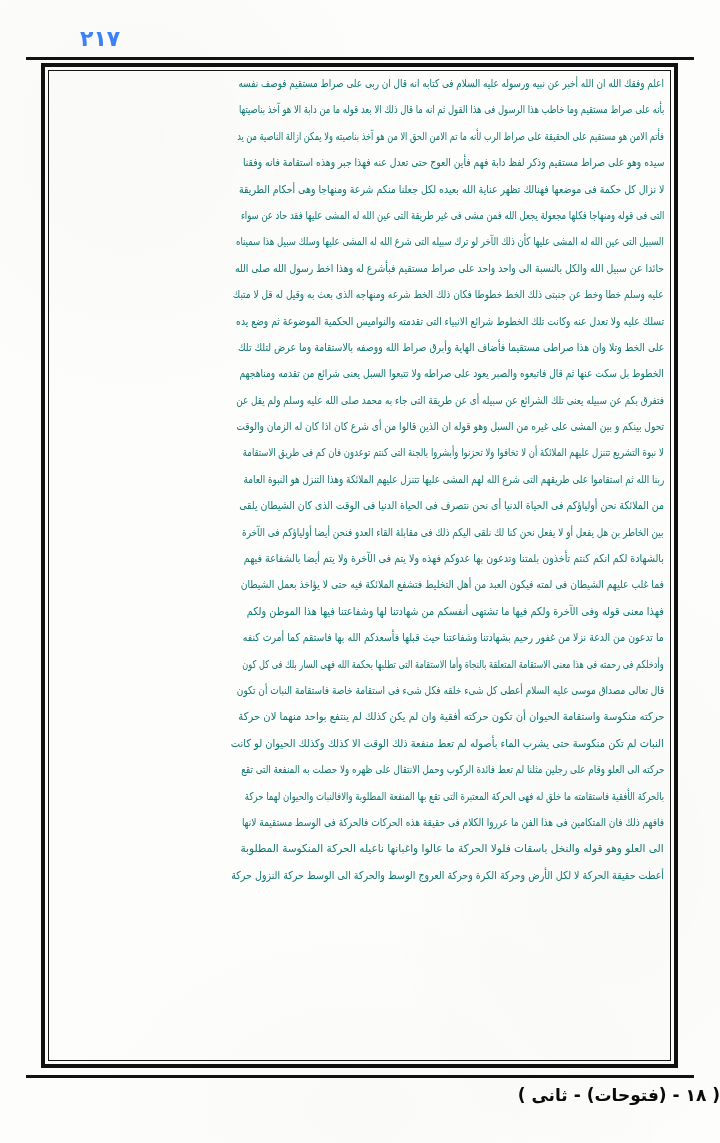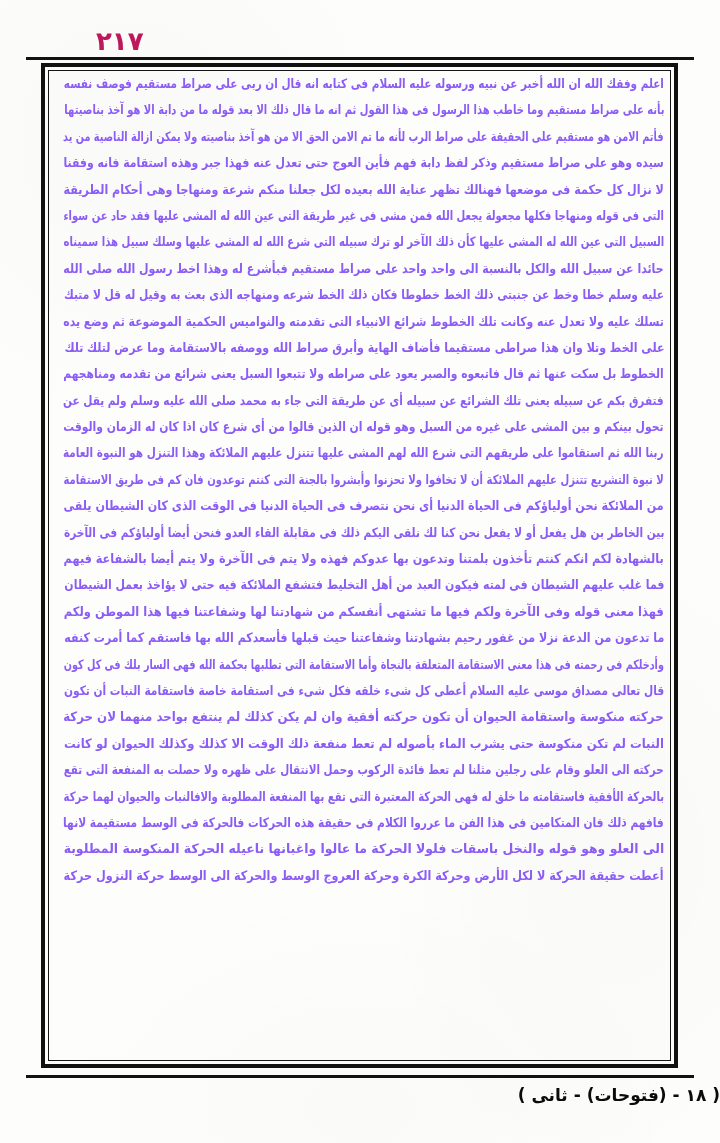--- a/index.html
+++ b/index.html
@@ -30,25 +30,25 @@
     background:
       radial-gradient(ellipse 60% 40% at 18% 12%, rgba(0,0,0,0.016), rgba(0,0,0,0) 70%),
       radial-gradient(ellipse 50% 45% at 85% 75%, rgba(0,0,0,0.014), rgba(0,0,0,0) 70%),
       radial-gradient(ellipse 70% 30% at 50% 97%, rgba(0,0,0,0.012), rgba(0,0,0,0) 70%);
   }
 
   
   .page-number {
     position: absolute;
     top: 26px;
-    left: 96px;
+    left: 80px;
     font-family: "DejaVu Sans", "Liberation Sans", sans-serif;
-    font-size: 26px;
+    font-size: 22px;
     font-weight: 700;
-    color: #be185d;
+    color: #3b82f6;
     letter-spacing: 0px;
     direction: rtl;
   }
 
   
   .header-rule {
     position: absolute;
     top: 57px;
     left: 26px;
     width: 668px;
@@ -89,23 +89,23 @@
     box-sizing: border-box;
     padding: 0;
     overflow: hidden;
   }
 
   .text-line {
     display: block;
     height: 26.4px;
     line-height: 26.4px;
     font-family: "DejaVu Sans", "Liberation Sans", sans-serif;
-    font-size: 13px;
-    font-weight: 700;
-    color: #8b5cf6;
+    font-size: 11px;
+    font-weight: 400;
+    color: #0f766e;
     white-space: nowrap;
     overflow: hidden;
     direction: rtl;
     unicode-bidi: embed;
     letter-spacing: -0.1px;
     transform-origin: right center;
   }
   .text-line > span {
     display: inline-block;
     width: 100%;
@@ -158,22 +158,22 @@
       <div class="text-line"><span style="width: auto; white-space: nowrap; display: inline-block; transform: scaleX(0.8553);">لا نزال كل حكمة فى موضعها فهنالك تظهر عناية الله بعيده لكل جعلنا منكم شرعة ومنهاجا وهى أحكام الطريقة</span></div>
       <div class="text-line"><span style="width: auto; white-space: nowrap; display: inline-block; transform: scaleX(0.7709);">التى فى قوله ومنهاجا فكلها مجعولة يجعل الله فمن مشى فى غير طريقة التى عين الله له المشى عليها فقد حاد عن سواء</span></div>
       <div class="text-line"><span style="width: auto; white-space: nowrap; display: inline-block; transform: scaleX(0.7768);">السبيل التى عين الله له المشى عليها كأن ذلك الآخر لو ترك سبيله التى شرع الله له المشى عليها وسلك سبيل هذا سميناه</span></div>
       <div class="text-line"><span style="width: auto; white-space: nowrap; display: inline-block; transform: scaleX(0.8447);">حائدا عن سبيل الله والكل بالنسبة الى واحد واحد على صراط مستقيم فبأشرع له وهذا اخط رسول الله صلى الله</span></div>
       <div class="text-line"><span style="width: auto; white-space: nowrap; display: inline-block; transform: scaleX(0.8197);">عليه وسلم خطا وخط عن جنبتى ذلك الخط خطوطا فكان ذلك الخط شرعه ومنهاجه الذى بعث به وقيل له قل لا متبك</span></div>
       <div class="text-line"><span style="width: auto; white-space: nowrap; display: inline-block; transform: scaleX(0.8342);">تسلك عليه ولا تعدل عنه وكانت تلك الخطوط شرائع الانبياء التى تقدمته والنواميس الحكمية الموضوعة ثم وضع يده</span></div>
       <div class="text-line"><span style="width: auto; white-space: nowrap; display: inline-block; transform: scaleX(0.847);">على الخط وتلا وان هذا صراطى مستقيما فأضاف الهاية وأبرق صراط الله ووصفه بالاستقامة وما عرض لتلك تلك</span></div>
       <div class="text-line"><span style="width: auto; white-space: nowrap; display: inline-block; transform: scaleX(0.8274);">الخطوط بل سكت عنها ثم قال فاتبعوه والصبر يعود على صراطه ولا تتبعوا السبل يعنى شرائع من تقدمه ومناهجهم</span></div>
       <div class="text-line"><span style="width: auto; white-space: nowrap; display: inline-block; transform: scaleX(0.8088);">فتفرق بكم عن سبيله يعنى تلك الشرائع عن سبيله أى عن طريقة التى جاء به محمد صلى الله عليه وسلم ولم يقل عن</span></div>
       <div class="text-line"><span style="width: auto; white-space: nowrap; display: inline-block; transform: scaleX(0.8308);">تحول بينكم و بين المشى على غيره من السبل وهو قوله ان الذين قالوا من أى شرع كان اذا كان له الزمان والوقت</span></div>
+      <div class="text-line"><span style="width: auto; white-space: nowrap; display: inline-block; transform: scaleX(0.7728);">لا نبوة التشريع تتنزل عليهم الملائكة أن لا تخافوا ولا تحزنوا وأبشروا بالجنة التى كنتم توعدون فان كم فى طريق الاستقامة</span></div>
       <div class="text-line"><span style="width: auto; white-space: nowrap; display: inline-block; transform: scaleX(0.8056);">ربنا الله ثم استقاموا على طريقهم التى شرع الله لهم المشى عليها تتنزل عليهم الملائكة وهذا التنزل هو النبوة العامة</span></div>
-      <div class="text-line"><span style="width: auto; white-space: nowrap; display: inline-block; transform: scaleX(0.7728);">لا نبوة التشريع تتنزل عليهم الملائكة أن لا تخافوا ولا تحزنوا وأبشروا بالجنة التى كنتم توعدون فان كم فى طريق الاستقامة</span></div>
       <div class="text-line"><span style="width: auto; white-space: nowrap; display: inline-block; transform: scaleX(0.8565);">من الملائكة نحن أولياؤكم فى الحياة الدنيا أى نحن نتصرف فى الحياة الدنيا فى الوقت الذى كان الشيطان يلقى</span></div>
       <div class="text-line"><span style="width: auto; white-space: nowrap; display: inline-block; transform: scaleX(0.8098);">بين الخاطر بن هل يفعل أو لا يفعل نحن كنا لك نلقى اليكم ذلك فى مقابلة القاء العدو فنحن أيضا أولياؤكم فى الآخرة</span></div>
       <div class="text-line"><span style="width: auto; white-space: nowrap; display: inline-block; transform: scaleX(0.8663);">بالشهادة لكم انكم كنتم تأخذون بلمتنا وتدعون بها عدوكم فهذه ولا يتم فى الآخرة ولا يتم أيضا بالشفاعة فيهم</span></div>
       <div class="text-line"><span style="width: auto; white-space: nowrap; display: inline-block; transform: scaleX(0.84);">فما غلب عليهم الشيطان فى لمته فيكون العبد من أهل التخليط فتشفع الملائكة فيه حتى لا يؤاخذ بعمل الشيطان</span></div>
       <div class="text-line"><span style="width: auto; white-space: nowrap; display: inline-block; transform: scaleX(0.8839);">فهذا معنى قوله وفى الآخرة ولكم فيها ما تشتهى أنفسكم من شهادتنا لها وشفاعتنا فيها هذا الموطن ولكم</span></div>
       <div class="text-line"><span style="width: auto; white-space: nowrap; display: inline-block; transform: scaleX(0.8494);">ما تدعون من الدعة نزلا من غفور رحيم بشهادتنا وشفاعتنا حيث قبلها فأسعدكم الله بها فاستقم كما أمرت كنفه</span></div>
       <div class="text-line"><span style="width: auto; white-space: nowrap; display: inline-block; transform: scaleX(0.7409);">وأدخلكم فى رحمته فى هذا معنى الاستقامة المتعلقة بالنجاة وأما الاستقامة التى تطلبها بحكمة الله فهى السار بلك فى كل كون</span></div>
       <div class="text-line"><span style="width: auto; white-space: nowrap; display: inline-block; transform: scaleX(0.8153);">قال تعالى مصداق موسى عليه السلام أعطى كل شىء خلقه فكل شىء فى استقامة خاصة فاستقامة النبات أن تكون</span></div>
       <div class="text-line"><span style="width: auto; white-space: nowrap; display: inline-block; transform: scaleX(0.9076);">حركته منكوسة واستقامة الحيوان أن تكون حركته أفقية وان لم يكن كذلك لم ينتفع بواحد منهما لان حركة</span></div>
       <div class="text-line"><span style="width: auto; white-space: nowrap; display: inline-block; transform: scaleX(0.8969);">النبات لم تكن منكوسة حتى يشرب الماء بأصوله لم تعط منفعة ذلك الوقت الا كذلك وكذلك الحيوان لو كانت</span></div>

